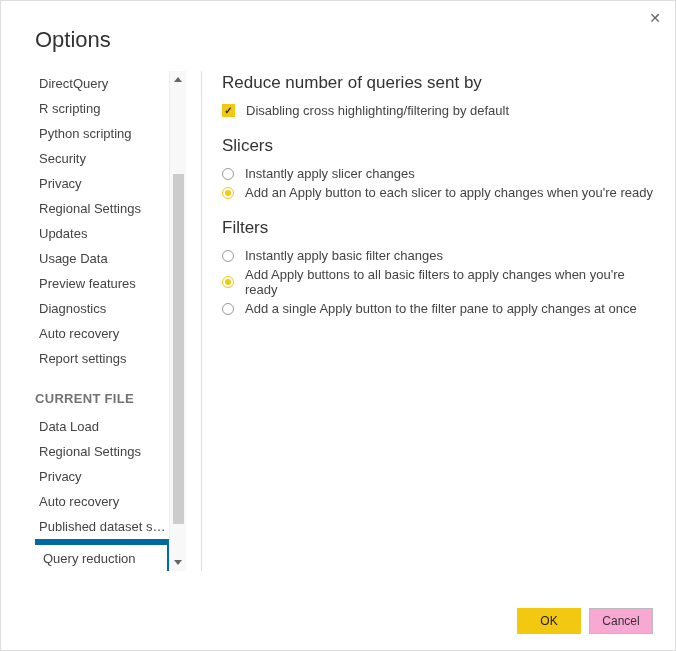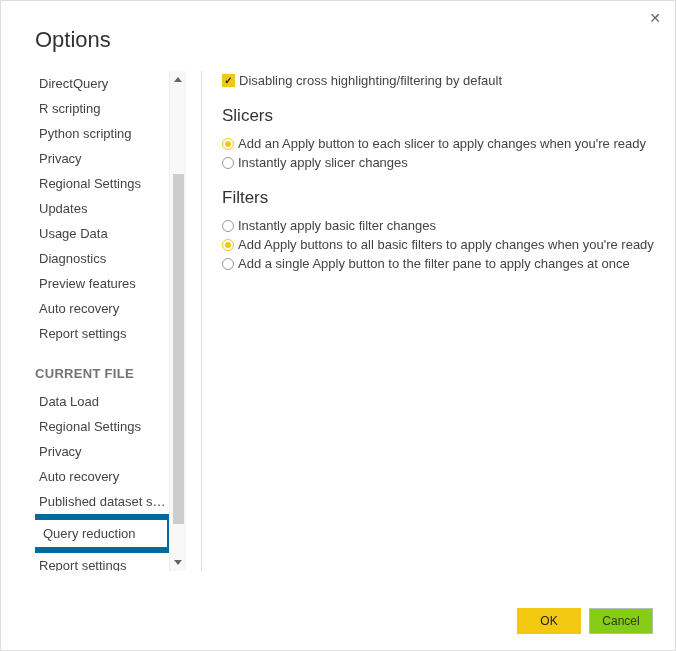--- a/index.html
+++ b/index.html
@@ -110,21 +110,21 @@
       font-weight: 400;
       color: #333;
       margin-bottom: 10px;
     }
     .section-title.sub {
       margin-top: 18px;
     }
     .check-row {
       display: flex;
       align-items: center;
-      gap: 4px;
+      gap: 11px;
       font-size: 13px;
       color: #444;
       margin-bottom: 4px;
       cursor: pointer;
     }
     .checkbox {
       width: 13px;
       height: 13px;
       border: 1px solid #999;
       display: flex;
@@ -167,21 +167,21 @@
       position: absolute;
       bottom: 16px;
       right: 22px;
       display: flex;
       gap: 8px;
     }
     .btn {
       min-width: 64px;
       height: 26px;
       border: 1px solid #bbb;
-      background: #84cc16;
+      background: #f9a8d4;
       font-size: 12px;
       color: #333;
       cursor: pointer;
       padding: 0 12px;
     }
     .btn.primary {
       background: #f2c811;
       border-color: #f2c811;
       font-weight: 400;
       color: #222;
@@ -194,26 +194,27 @@
 
 <div class="title">Options</div>
 
 <div class="content">
 
   <div class="sidebar-container">
     <div class="sidebar">
       <div class="sidebar-item">DirectQuery</div>
       <div class="sidebar-item">R scripting</div>
       <div class="sidebar-item">Python scripting</div>
+      <div class="sidebar-item">Security</div>
       <div class="sidebar-item">Privacy</div>
       <div class="sidebar-item">Regional Settings</div>
       <div class="sidebar-item">Updates</div>
       <div class="sidebar-item">Usage Data</div>
+      <div class="sidebar-item">Preview features</div>
       <div class="sidebar-item">Diagnostics</div>
-      <div class="sidebar-item">Preview features</div>
       <div class="sidebar-item">Auto recovery</div>
       <div class="sidebar-item">Report settings</div>
 
       <div class="sidebar-header">CURRENT FILE</div>
 
       <div class="sidebar-item">Data Load</div>
       <div class="sidebar-item">Regional Settings</div>
       <div class="sidebar-item">Privacy</div>
       <div class="sidebar-item">Auto recovery</div>
       <div class="sidebar-item">Published dataset set...</div>
@@ -235,33 +236,34 @@
             <path d="M0 0 L4 5 L8 0 Z" fill="#666"></path>
           </svg>
       </div>
     </div>
   </div>
 
   <div class="divider"></div>
 
   <div class="main-panel">
 
+    <div class="section-title">Reduce number of queries sent by</div>
     <div class="check-row">
       <div class="checkbox checked"></div>
       <span>Disabling cross highlighting/filtering by default</span>
     </div>
 
     <div class="section-title sub">Slicers</div>
     <div class="check-row">
+      <div class="radio"></div>
+      <span>Instantly apply slicer changes</span>
+    </div>
+    <div class="check-row">
       <div class="radio checked"></div>
       <span>Add an Apply button to each slicer to apply changes when you're ready</span>
-    </div>
-    <div class="check-row">
-      <div class="radio"></div>
-      <span>Instantly apply slicer changes</span>
     </div>
 
     <div class="section-title sub">Filters</div>
     <div class="check-row">
       <div class="radio"></div>
       <span>Instantly apply basic filter changes</span>
     </div>
     <div class="check-row">
       <div class="radio checked"></div>
       <span>Add Apply buttons to all basic filters to apply changes when you're ready</span>

